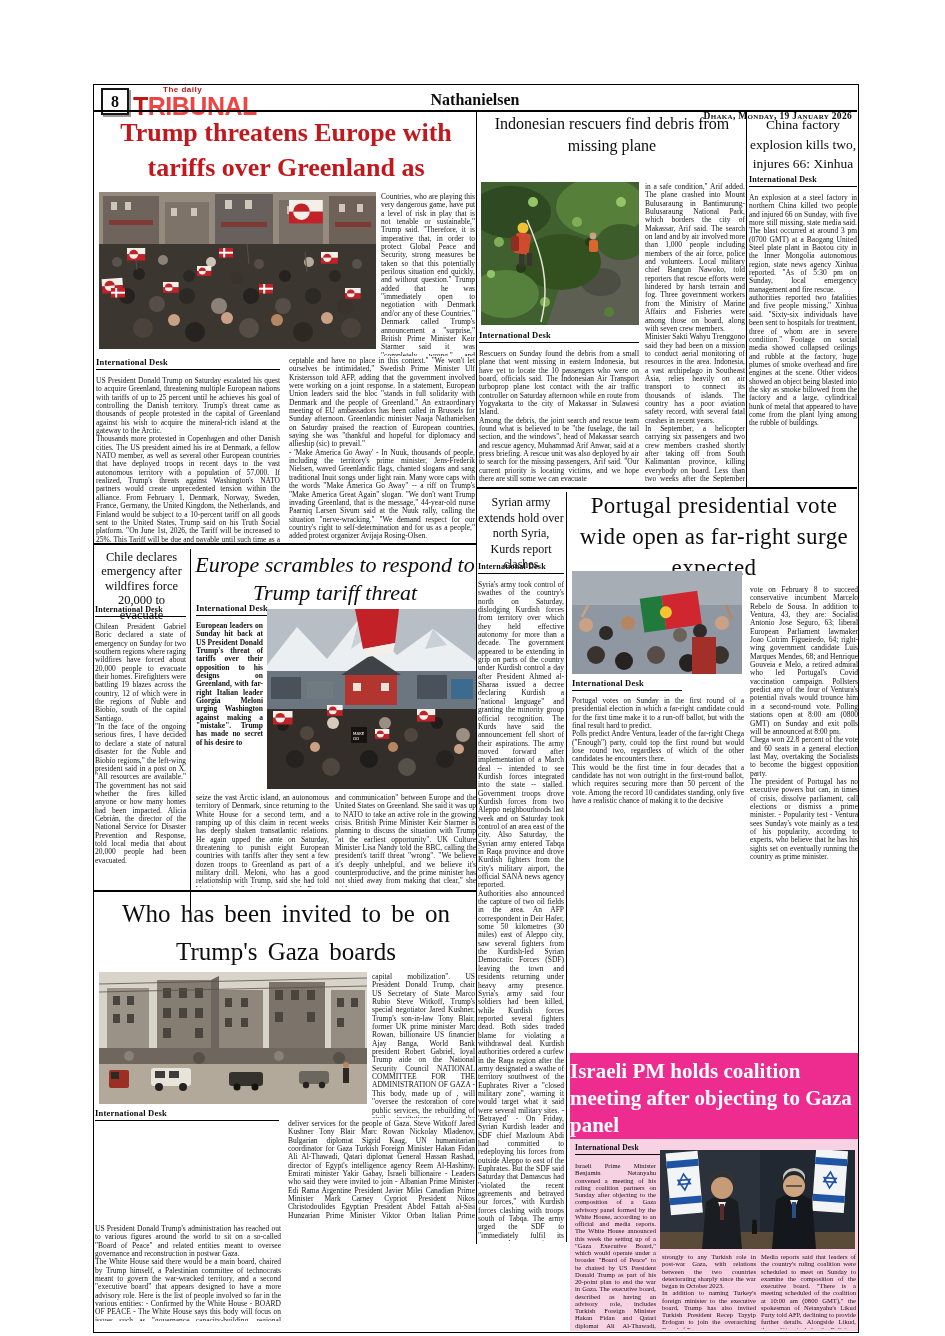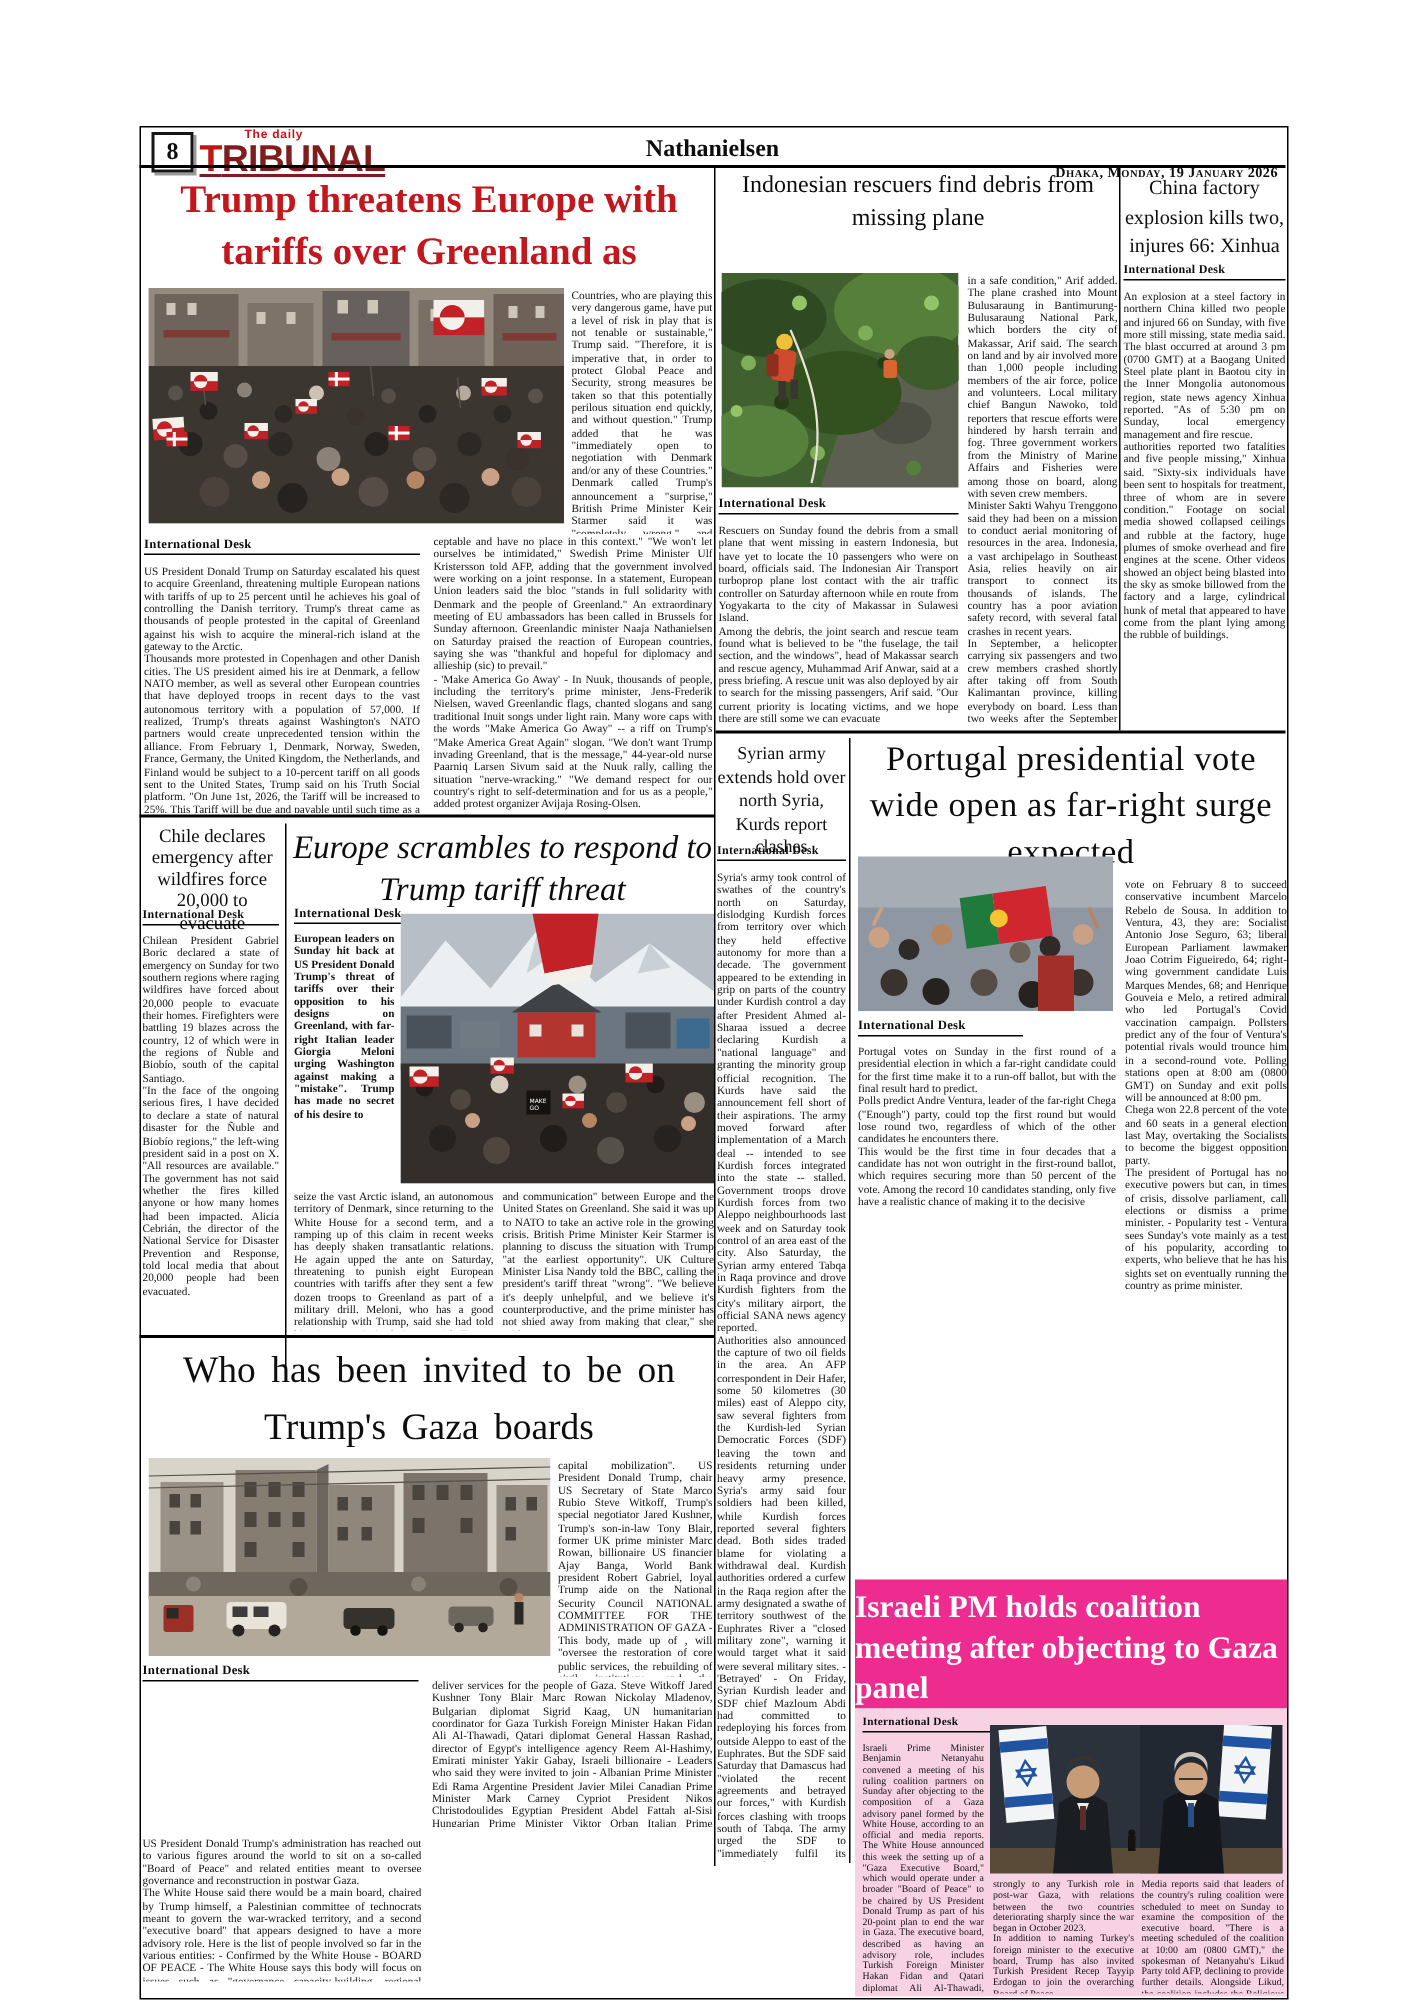--- a/index.html
+++ b/index.html
@@ -8,21 +8,21 @@
   .frame{border:1.5px solid #000;}
   .ruleh{background:#000;height:1.5px;}
   .rulev{background:#000;width:1px;}
   .bodytext{font-family:"Liberation Serif",serif;font-size:7.5px;line-height:8.35px;text-align:justify;white-space:pre-line;overflow:hidden;color:#111;}
   .tiny{font-size:6.6px;line-height:7.25px;}
   .desk{font-family:"Liberation Serif",serif;font-weight:700;font-size:8.5px;letter-spacing:.2px;border-bottom:1.3px solid #000;padding-bottom:2px;}
   .headline{font-family:"Liberation Serif",serif;text-align:center;color:#0d0d0d;}
   .hl-red{color:#c2181d;font-weight:700;}
   .numbox{border:2px solid #161616;box-shadow:2px 2px 0 #9a9a9a;font:700 16px/23px "Liberation Serif",serif;text-align:center;background:#fff;}
   .masthead-small{color:#c11616;font:700 8px "Liberation Sans",sans-serif;margin-left:30px;letter-spacing:.5px;}
-  .masthead-word{display:block;font:800 25px/24px "Liberation Sans",sans-serif;letter-spacing:-.5px;color:#7f1d1d;text-decoration:underline;}
+  .masthead-word{display:block;font:800 25px/24px "Liberation Sans",sans-serif;letter-spacing:-.5px;color:#ef4444;}
   .masthead-word::first-letter{color:#c11616;}
   .section-title{font:700 16px "Liberation Serif",serif;text-align:center;}
   .dateline{font:700 9.5px "Liberation Serif",serif;font-variant:small-caps;text-align:right;letter-spacing:.3px;margin-top:16px;}
   .banner{background:#ee2b8f;color:#fff;font:700 21px/1.28 "Liberation Serif",serif;text-align:left;padding-top:5px;box-sizing:border-box;}
   .pinkarea{background:#f7d2e3;}
   .photo svg{display:block;width:100%;height:100%;}
 </style>
 </head>
 <body>
 

